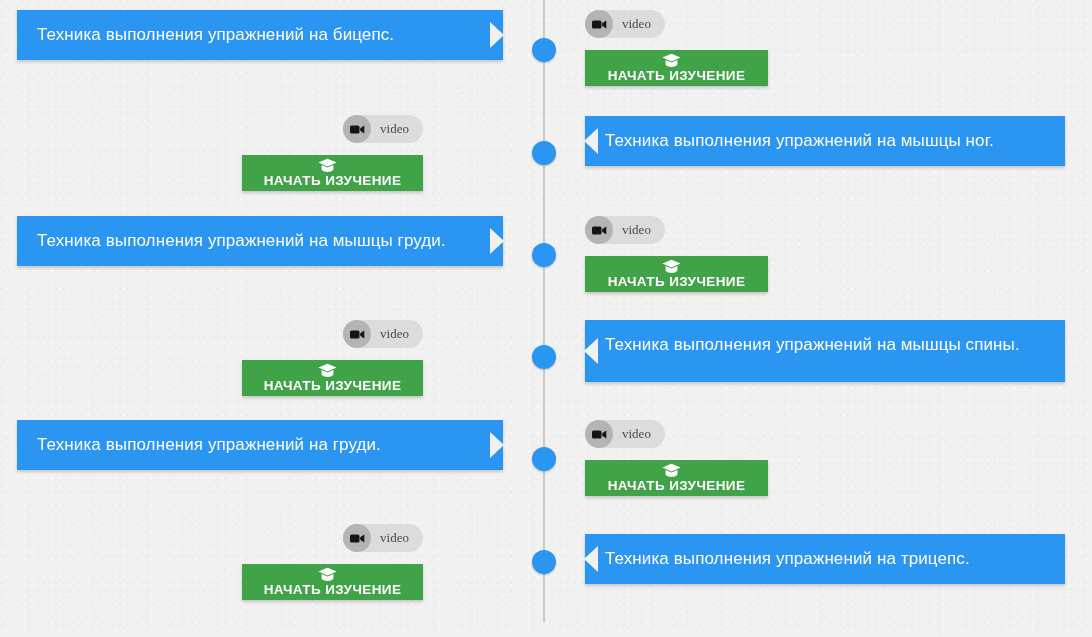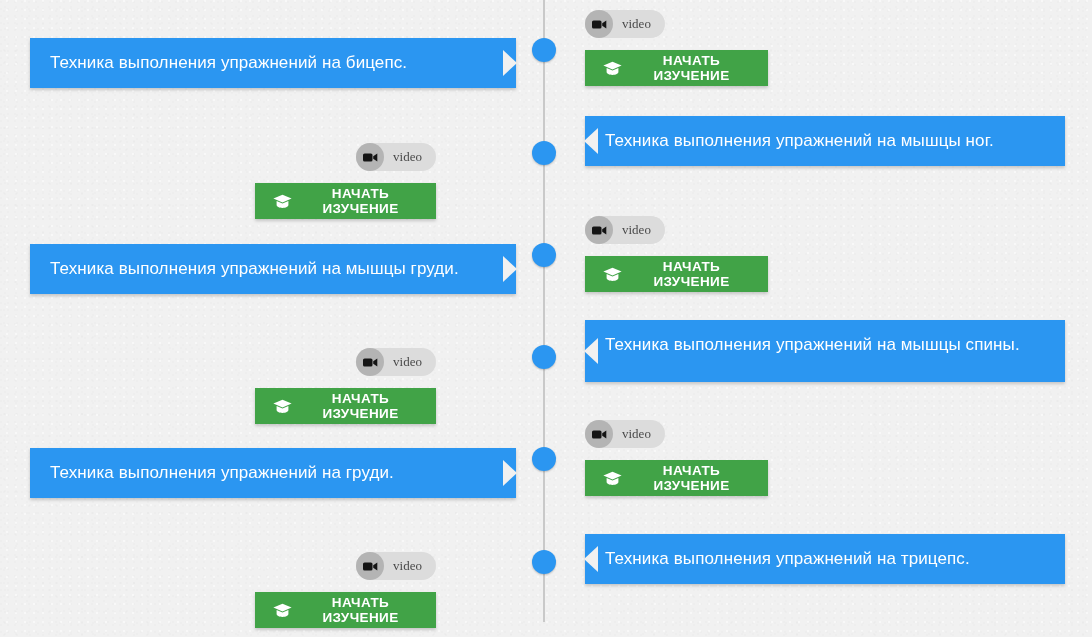--- a/index.html
+++ b/index.html
@@ -46,24 +46,23 @@
   }
 
   
   .row {
     position: absolute;
     left: 0;
     width: 1092px;
   }
   .side-left {
     position: absolute;
-    left: 16px;
+    left: 3px;
     width: 420px;
     text-align: right;
-    margin-top: 28px;
   }
   .side-right {
     position: absolute;
     left: 585px;
     width: 500px;
     text-align: left;
   }
 
   
   .title-card {
@@ -152,20 +151,21 @@
     height: 36px;
     padding: 0 18px;
     box-sizing: border-box;
     font-size: 13.5px;
     font-weight: bold;
     letter-spacing: 0.4px;
     cursor: pointer;
     box-shadow: 0 2px 3px rgba(0,0,0,0.18);
     border: none;
     font-family: "Liberation Sans", sans-serif;
+    flex-direction: column;
   }
   .study-button .cap-icon {
     margin-right: 11px;
     display: flex;
     align-items: center;
   }
   .study-button.fixed-left {
     width: 181px;
   }
   .study-button.fixed-right {

